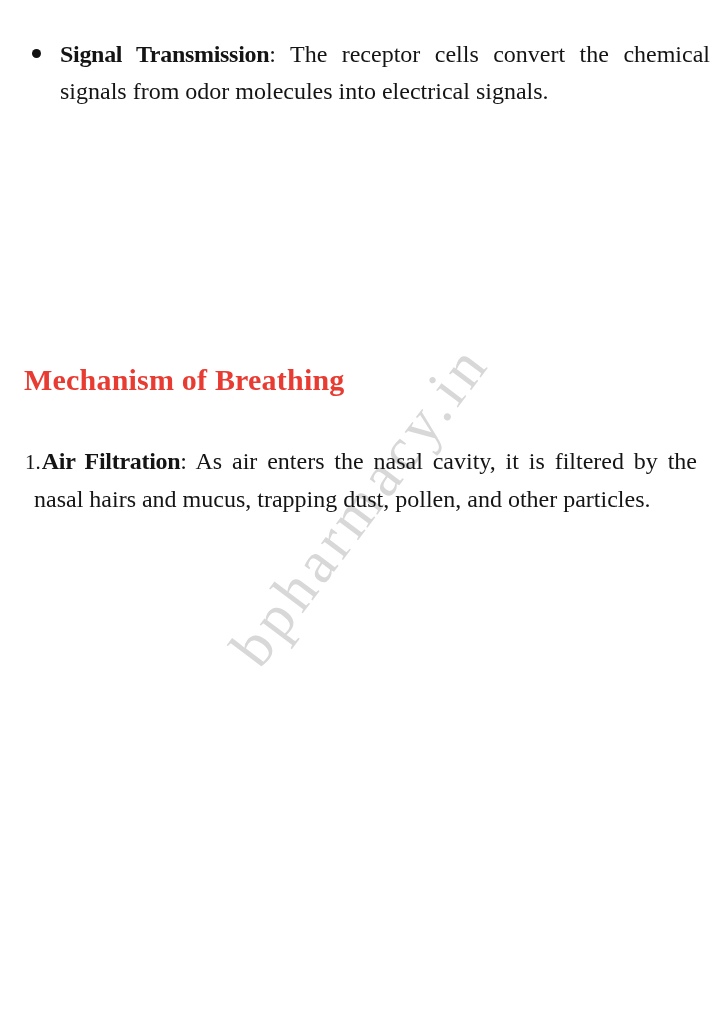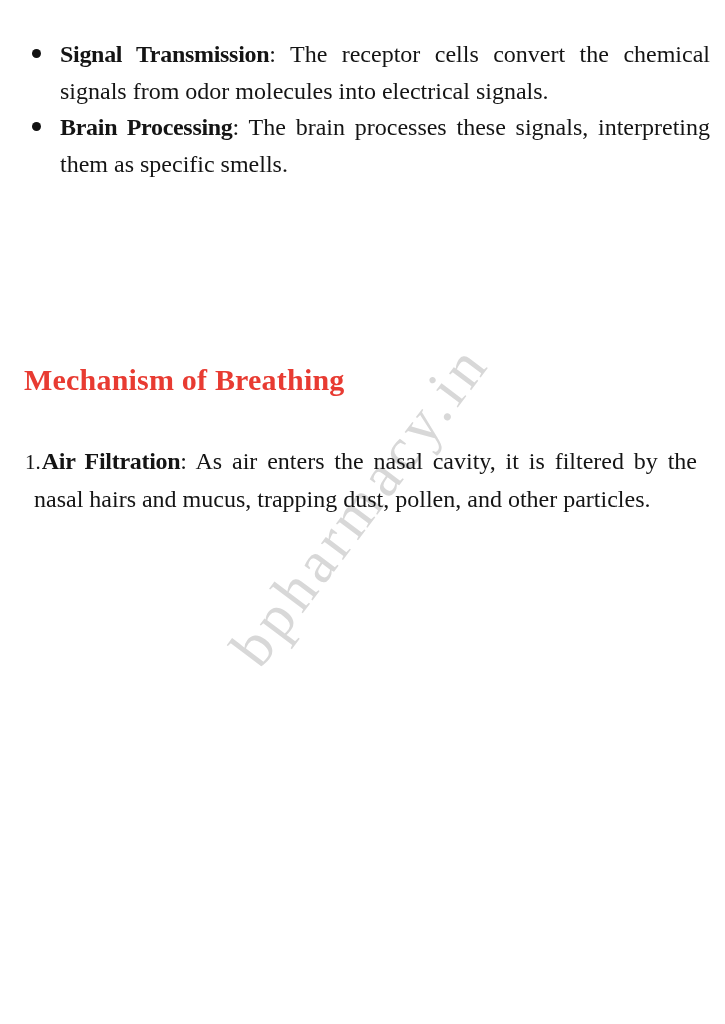--- a/index.html
+++ b/index.html
@@ -97,24 +97,20 @@
 
   <div class="watermark" style="color: rgb(216, 216, 216);">bpharmacy.in</div>
 
   <div class="content-layer">
 
     <ul class="bullets">
       <li>
         <span class="bullet-dot"></span>
         <span class="lead">Signal Transmission</span><span class="sep">: </span><span class="body-text">The receptor cells convert the chemical signals from odor molecules into electrical signals.</span>
       </li>
-      <li>
-        <span class="bullet-dot"></span>
-        <span class="lead">Brain Processing</span><span class="sep">: </span><span class="body-text">The brain processes these signals, interpreting them as specific smells.</span>
-      </li>
     </ul>
 
     <h1 class="heading" style="color: rgb(232, 59, 50);">Mechanism of Breathing</h1>
 
     <ol class="numbered">
       <li>
         <span class="item-number">1.</span><span class="lead">Air Filtration</span><span class="sep">: </span><span class="body-text cont">As air enters the nasal cavity, it is filtered by the nasal hairs and mucus, trapping dust, pollen, and other particles.</span>
       </li>
     </ol>
 

